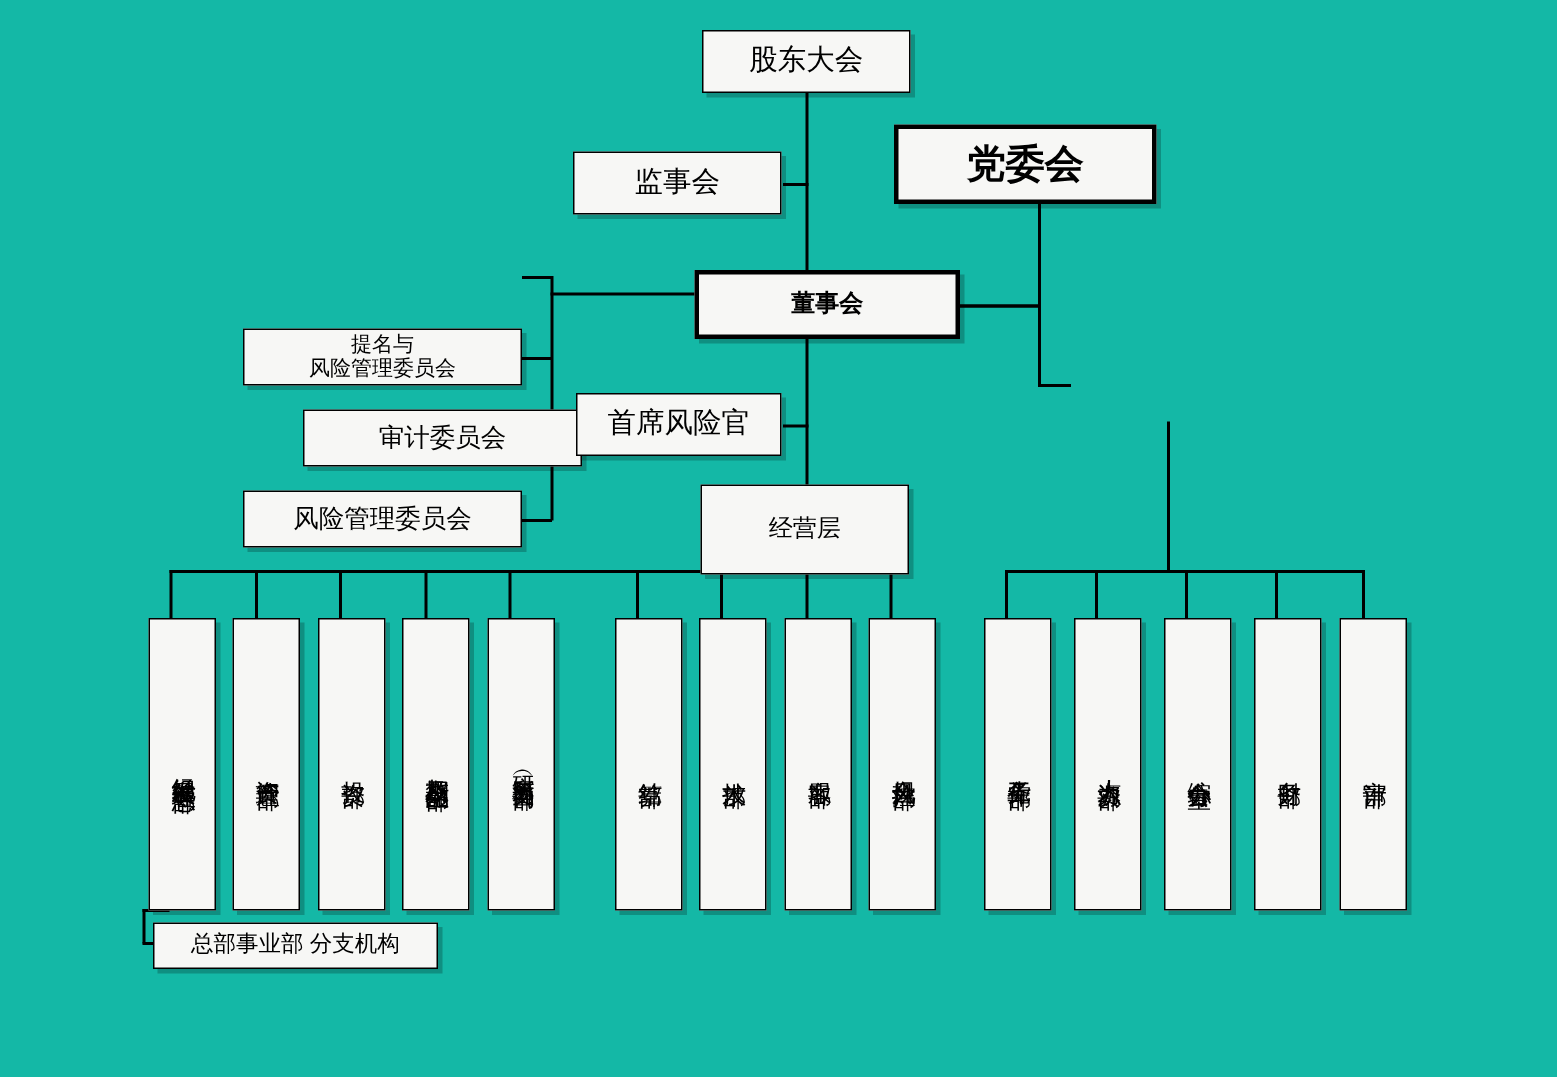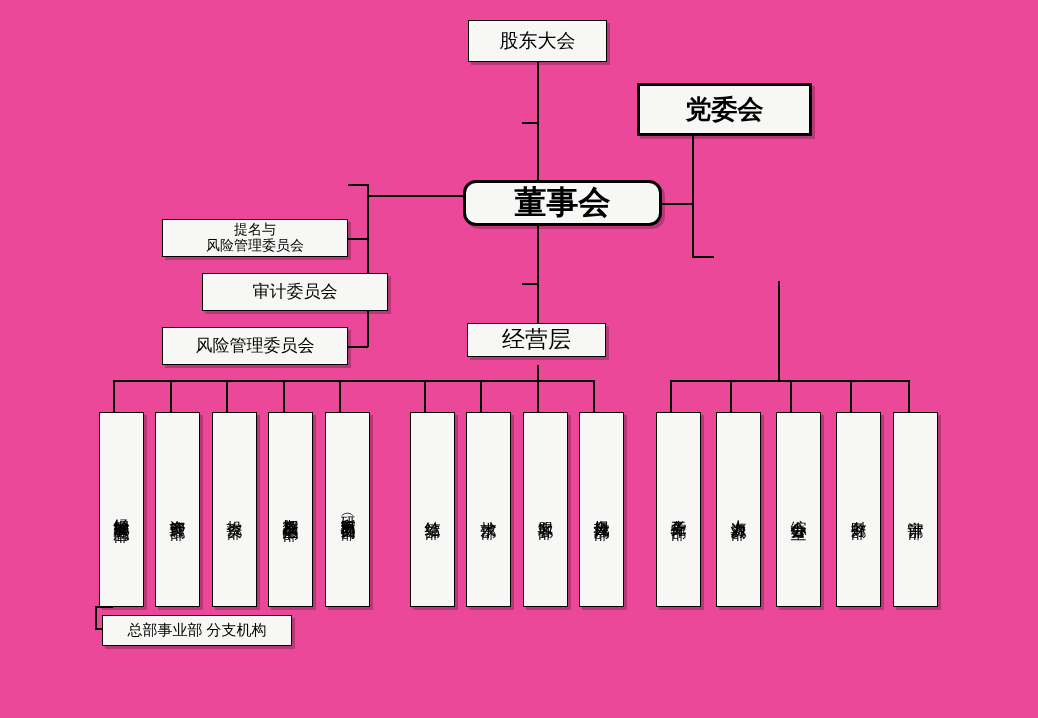--- a/index.html
+++ b/index.html
@@ -7,21 +7,21 @@
     padding: 0;
     background: #ffffff;
   }
   body {
     font-family: "Liberation Sans", sans-serif;
   }
   #chart {
     position: relative;
     width: 1038px;
     height: 718px;
-    background: #ec4899;
+    background: #14b8a6;
     overflow: hidden;
   }
   .node {
     position: absolute;
     box-sizing: border-box;
     background: #f7f7f5;
     border: 1.5px solid #000000;
     display: flex;
     align-items: center;
     justify-content: center;
@@ -105,46 +105,52 @@
   <div class="line v" style="left:908px; top:380px; height:32px;"></div>
 
   <div class="line v" style="left:95px; top:606px; height:23px;"></div>
   <div class="line h" style="left:95px; top:628px; width:12px;"></div>
   <div class="line h" style="left:95px; top:606px; width:18px;"></div>
 
   <div class="node" style="left:468px; top:20px; width:139px; height:42px; font-size:19px;">
     <span class="txt">股东大会</span>
   </div>
 
-
-  <div class="node bold" style="left:637px; top:83px; width:175px; height:53px; font-size:26px;">
+  <div class="node" style="left:382px; top:101px; width:139px; height:42px; font-size:19px;">
+    <span class="txt">监事会</span>
+  </div>
+
+  <div class="node bold" style="left:596px; top:83px; width:175px; height:53px; font-size:26px;">
     <span class="txt">党委会</span>
   </div>
 
-  <div class="node bold" style="left:463px; top:180px; width:199px; height:46px; font-size:32px;border-radius:13px;">
+  <div class="node bold" style="left:463px; top:180px; width:177px; height:46px; font-size:16px;">
     <span class="txt">董事会</span>
   </div>
 
 
   <div class="node" style="left:162px; top:219px; width:186px; height:38px; font-size:14px;">
     <span class="txt">提名与
 风险管理委员会</span>
   </div>
 
   <div class="node" style="left:162px; top:273px; width:186px; height:38px; font-size:17px;margin-left:40px;">
     <span class="txt">审计委员会</span>
   </div>
 
   <div class="node" style="left:162px; top:327px; width:186px; height:38px; font-size:17px;">
     <span class="txt">风险管理委员会</span>
   </div>
 
-
-
-  <div class="node" style="left:467px; top:323px; width:139px; height:34px; font-size:23px;">
+  <div class="node" style="left:384px; top:262px; width:137px; height:42px; font-size:19px;">
+    <span class="txt">首席风险官</span>
+  </div>
+
+
+  <div class="node" style="left:467px; top:323px; width:139px; height:60px; font-size:16px;">
     <span class="txt">经营层</span>
   </div>
 
   <div class="node vert" style="left:99px; top:412px; width:45px; height:195px; font-size:16px;">
     <span class="txt">经纪发展管理总部</span>
   </div>
   <div class="node vert" style="left:155px; top:412px; width:45px; height:195px; font-size:16px;">
     <span class="txt">资产管理部</span>
   </div>
   <div class="node vert" style="left:212px; top:412px; width:45px; height:195px; font-size:16px;">

